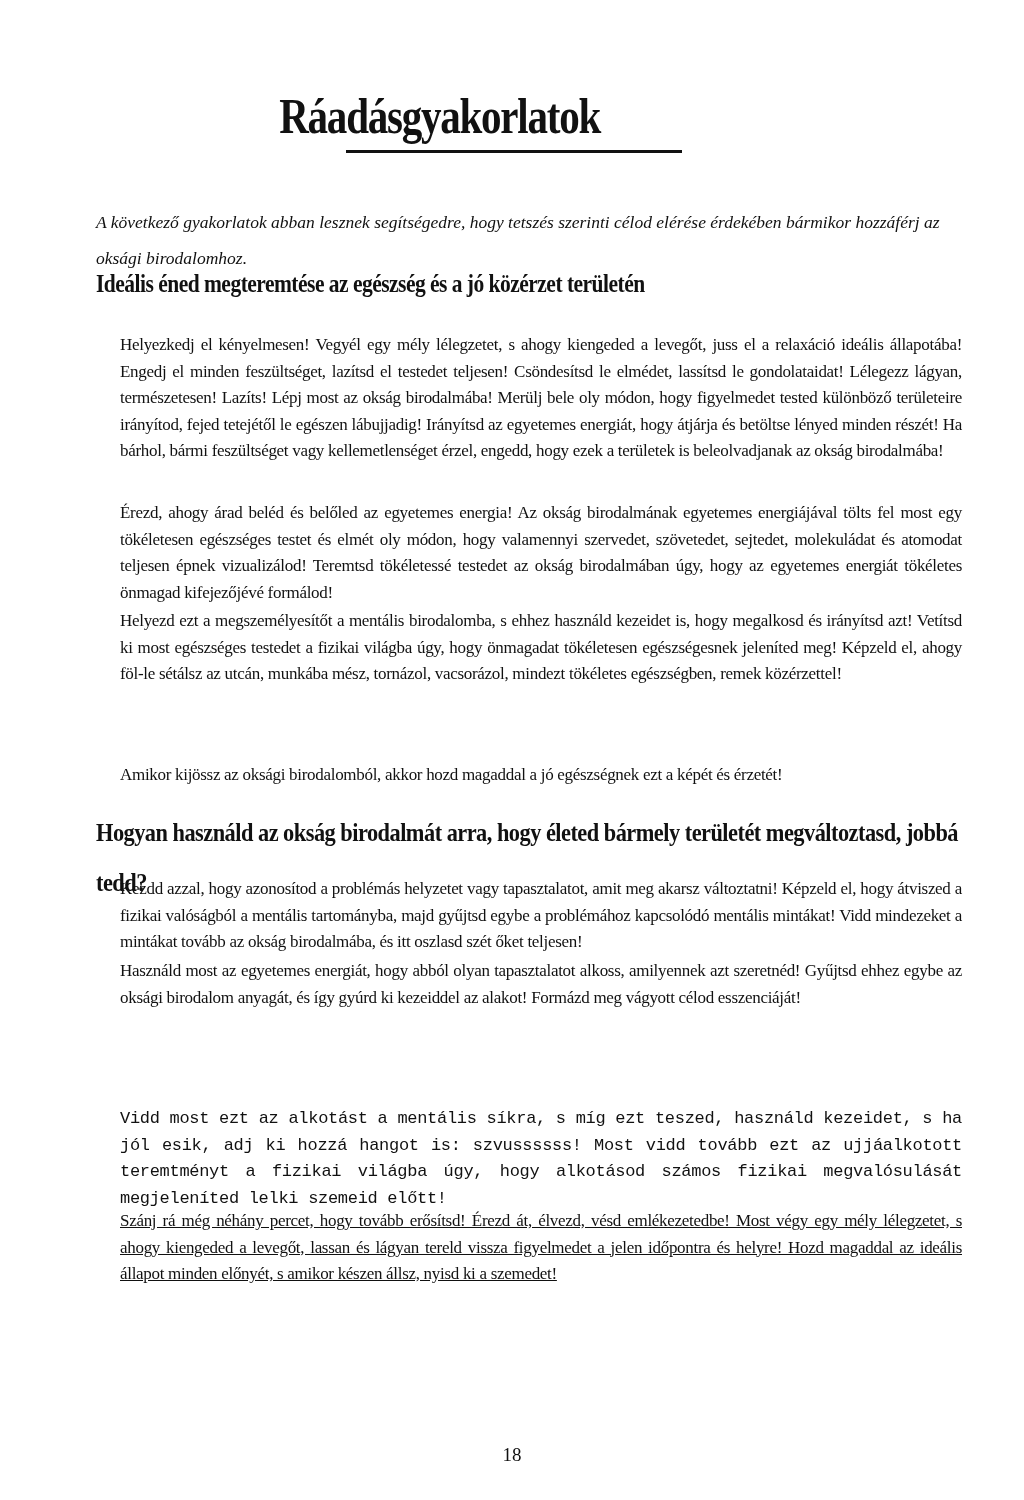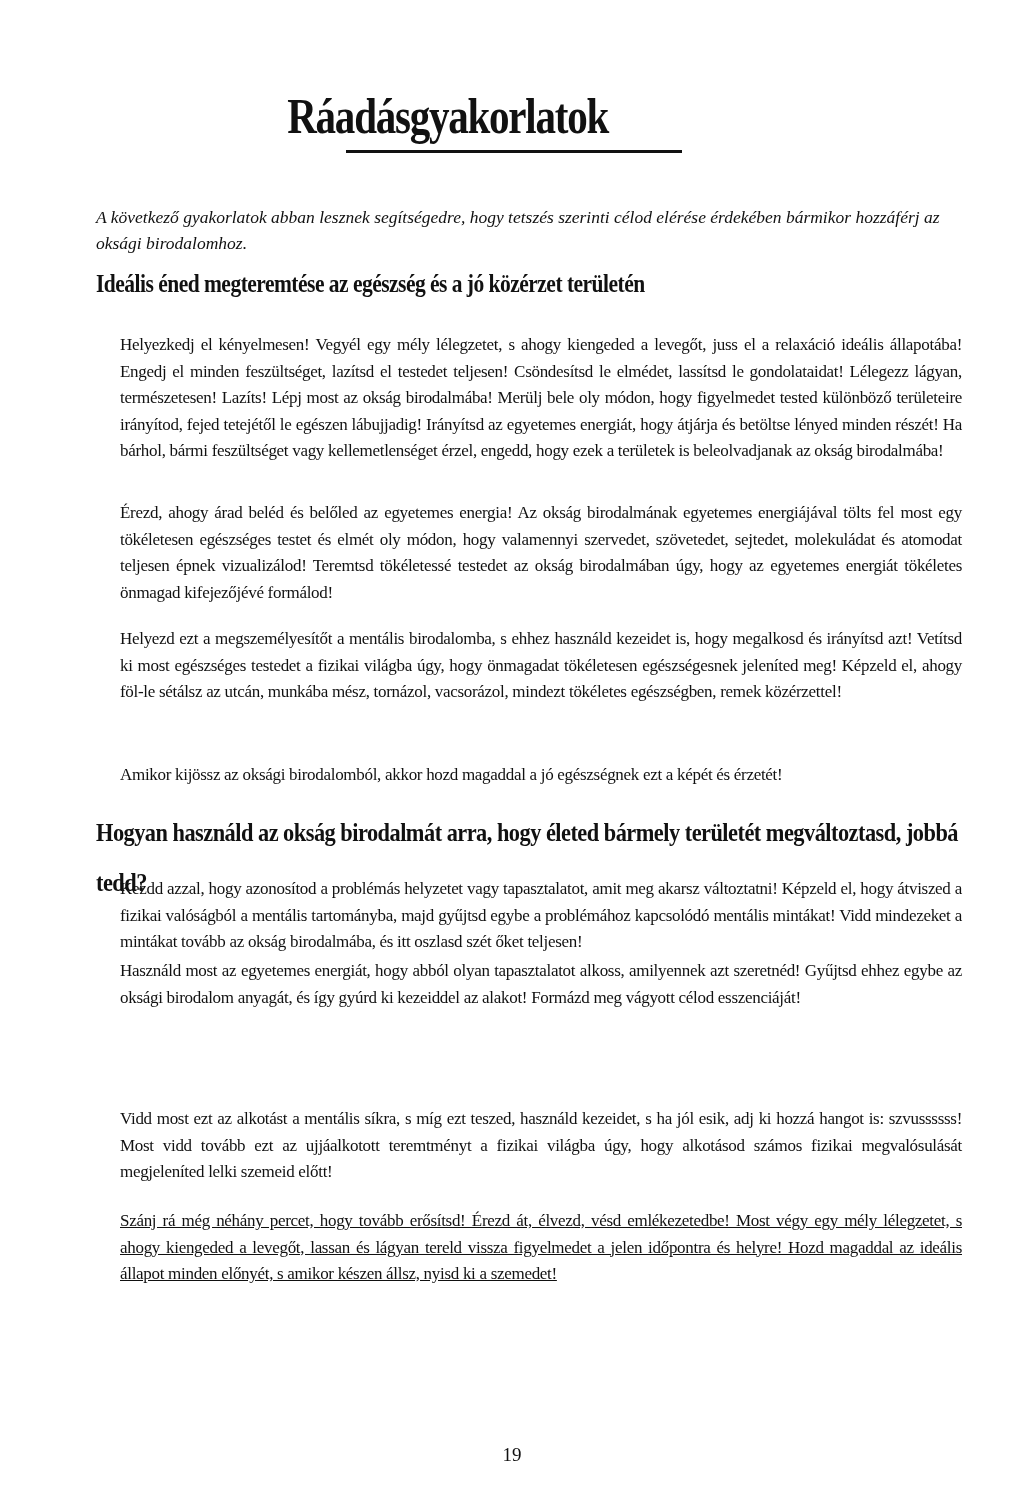--- a/index.html
+++ b/index.html
@@ -1,36 +1,36 @@
 <!DOCTYPE html>
 <html><head>
 <meta charset="utf-8">
 <style>
   html, body { margin: 0; padding: 0; background: #ffffff; }
   body { width: 1024px; height: 1500px; position: relative; overflow: hidden;
          font-family: "Liberation Serif", serif; color: #111; }
-  .title-wrap { position: absolute; top: 86px; left: 8px; width: 880px; text-align: center; }
+  .title-wrap { position: absolute; top: 86px; left: 0; width: 880px; text-align: center; }
   .title { display: inline-block; font-family: "Liberation Serif", serif; font-weight: bold;
            font-size: 50px; letter-spacing: -1.5px; transform: scaleX(0.82); margin: 0; line-height: 60px; }
   .title-rule { position: absolute; top: 150px; left: 346px; width: 336px; height: 3px; background: #111; }
   .intro { position: absolute; top: 186px; left: 96px; width: 860px; font-style: italic;
-           font-size: 17.5px; line-height: 26px; transform-origin: left top; }
+           font-size: 17.5px; line-height: 36px; transform-origin: left top; }
   h2 { position: absolute; margin: 0; font-weight: bold; font-size: 25px; letter-spacing: -0.6px;
        transform-origin: left top; }
   .h-ideal { top: 270px; left: 96px; transform: scaleX(0.86); }
   .h-hogyan { top: 808px; left: 96px; width: 1010px; line-height: 50px; font-size: 26px; transform: scaleX(0.86); }
   p.body { position: absolute; margin: 0; left: 120px; width: 842px; font-size: 17px; line-height: 26.5px;
            text-align: justify; letter-spacing: -0.3px; }
   .p1 { top: 332px; }
   .p2 { top: 500px; }
-  .p3 { top: 626px; }
+  .p3 { top: 608px; }
   .p4 { top: 762px; }
   .p5 { top: 876px; }
   .p6 { top: 958px; }
-  .p7 { top: 1106px; }
+  .p7 { top: 1106px; font-family: Liberation Mono, monospace; }
   .p8 { top: 1208px; text-decoration: underline; }
   .page-number { position: absolute; top: 1444px; left: 0; width: 1024px; text-align: center; font-size: 19px; }
 </style>
 </head>
 <body>
 
 <div class="title-wrap">
   <h1 class="title">Ráadásgyakorlatok</h1>
 </div>
 <div class="title-rule"></div>
@@ -42,13 +42,13 @@
 <p class="body p2">Érezd, ahogy árad beléd és belőled az egyetemes energia! Az okság birodalmának egyetemes energiájával tölts fel most egy tökéletesen egészséges testet és elmét oly módon, hogy valamennyi szervedet, szövetedet, sejtedet, molekuládat és atomodat teljesen épnek vizualizálod! Teremtsd tökéletessé testedet az okság birodalmában úgy, hogy az egyetemes energiát tökéletes önmagad kifejezőjévé formálod!</p>
 <p class="body p3">Helyezd ezt a megszemélyesítőt a mentális birodalomba, s ehhez használd kezeidet is, hogy megalkosd és irányítsd azt! Vetítsd ki most egészséges testedet a fizikai világba úgy, hogy önmagadat tökéletesen egészségesnek jeleníted meg! Képzeld el, ahogy föl-le sétálsz az utcán, munkába mész, tornázol, vacsorázol, mindezt tökéletes egészségben, remek közérzettel!</p>
 <p class="body p4">Amikor kijössz az oksági birodalomból, akkor hozd magaddal a jó egészségnek ezt a képét és érzetét!</p>
 
 <h2 class="h-hogyan">Hogyan használd az okság birodalmát arra, hogy életed bármely területét megváltoztasd, jobbá tedd?</h2>
 <p class="body p5">Kezdd azzal, hogy azonosítod a problémás helyzetet vagy tapasztalatot, amit meg akarsz változtatni! Képzeld el, hogy átviszed a fizikai valóságból a mentális tartományba, majd gyűjtsd egybe a problémához kapcsolódó mentális mintákat! Vidd mindezeket a mintákat tovább az okság birodalmába, és itt oszlasd szét őket teljesen!</p>
 <p class="body p6">Használd most az egyetemes energiát, hogy abból olyan tapasztalatot alkoss, amilyennek azt szeretnéd! Gyűjtsd ehhez egybe az oksági birodalom anyagát, és így gyúrd ki kezeiddel az alakot! Formázd meg vágyott célod esszenciáját!</p>
 <p class="body p7">Vidd most ezt az alkotást a mentális síkra, s míg ezt teszed, használd kezeidet, s ha jól esik, adj ki hozzá hangot is: szvussssss! Most vidd tovább ezt az ujjáalkotott teremtményt a fizikai világba úgy, hogy alkotásod számos fizikai megvalósulását megjeleníted lelki szemeid előtt!</p>
 <p class="body p8">Szánj rá még néhány percet, hogy tovább erősítsd! Érezd át, élvezd, vésd emlékezetedbe! Most végy egy mély lélegzetet, s ahogy kiengeded a levegőt, lassan és lágyan tereld vissza figyelmedet a jelen időpontra és helyre! Hozd magaddal az ideális állapot minden előnyét, s amikor készen állsz, nyisd ki a szemedet!</p>
 
-<div class="page-number">19</div>
+<div class="page-number">18</div>
 
 </body></html>

